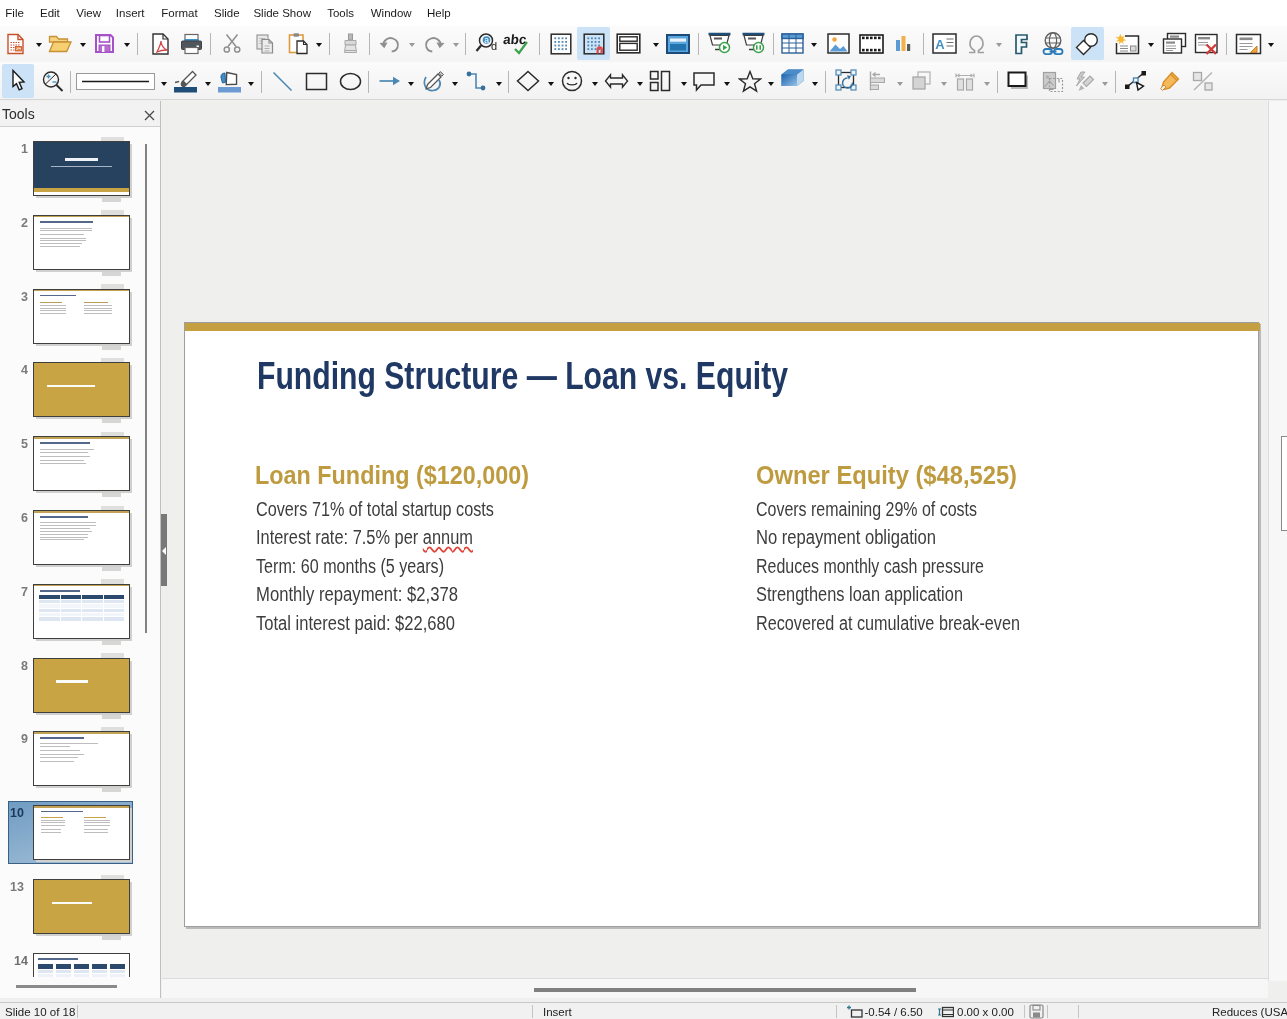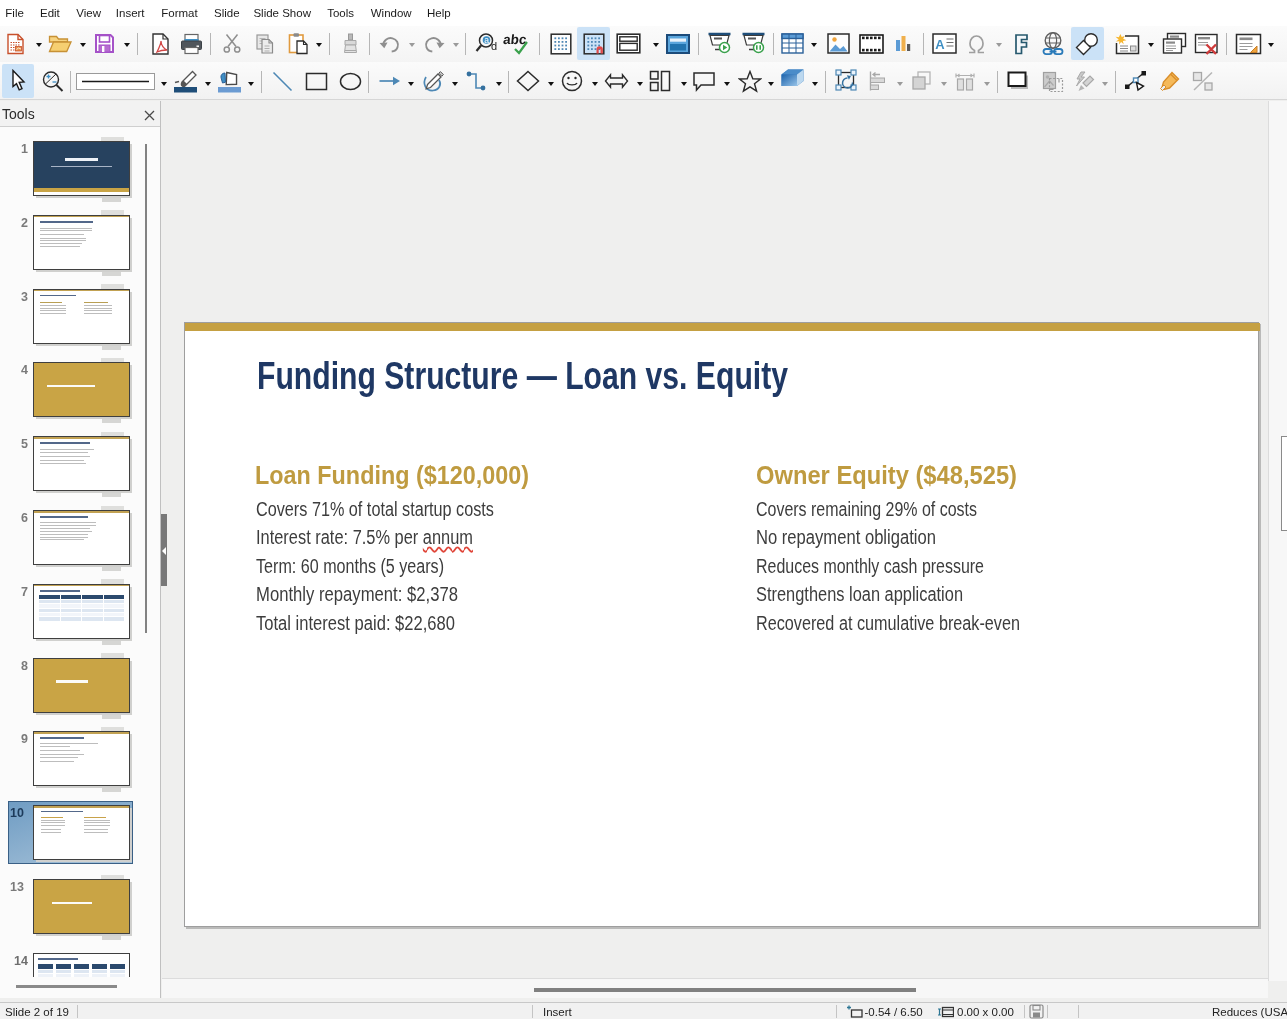--- a/index.html
+++ b/index.html
@@ -780,21 +780,21 @@
         <span class="bl" style="left:570.8px;top:231.8px;transform:scaleX(0.8184)">Reduces monthly cash pressure</span>
         <span class="bl" style="left:570.8px;top:260.2px;transform:scaleX(0.8412)">Strengthens loan application</span>
         <span class="bl" style="left:570.8px;top:288.6px;transform:scaleX(0.8312)">Recovered at cumulative break-even</span>
       </div>
       <div class="abs" style="left:1106px;top:0;width:19px;height:880px;background:#f7f7f7;border-left:1px solid #dcdcdc"></div>
       <div class="abs" style="left:1119px;top:335px;width:6px;height:95px;background:#fff;border:1px solid #8a8a8a;border-right:none"></div>
       <div class="abs" style="left:0;top:877px;width:1106px;height:20px;background:#f7f7f7;border-top:1px solid #dcdcdc"></div>
       <div class="abs" style="left:372px;top:887px;width:382px;height:4px;background:#808080"></div>
     </div>
 <div id="statusbar" class="abs">
-      <span class="st" style="left:5px">Slide 2 of 19</span>
+      <span class="st" style="left:5px">Slide 10 of 18</span>
       <div class="ssep" style="left:77px"></div>
       <div class="ssep" style="left:532px"></div>
       <span class="st" style="left:543px">Insert</span>
       <div class="ssep" style="left:836.4px"></div>
       <svg width="17" height="13" style="position:absolute;left:846px;top:2px">
         <path d="M3 0.5v4M1 2.5h4" stroke="#2d7694" stroke-width="1.3"></path>
         <rect x="5.5" y="5" width="10.5" height="7" fill="none" stroke="#333" stroke-width="1.3"></rect>
       </svg>
       <span class="st" style="left:864.5px">-0.54 / 6.50</span>
       <svg width="17" height="13" style="position:absolute;left:937px;top:2px">

